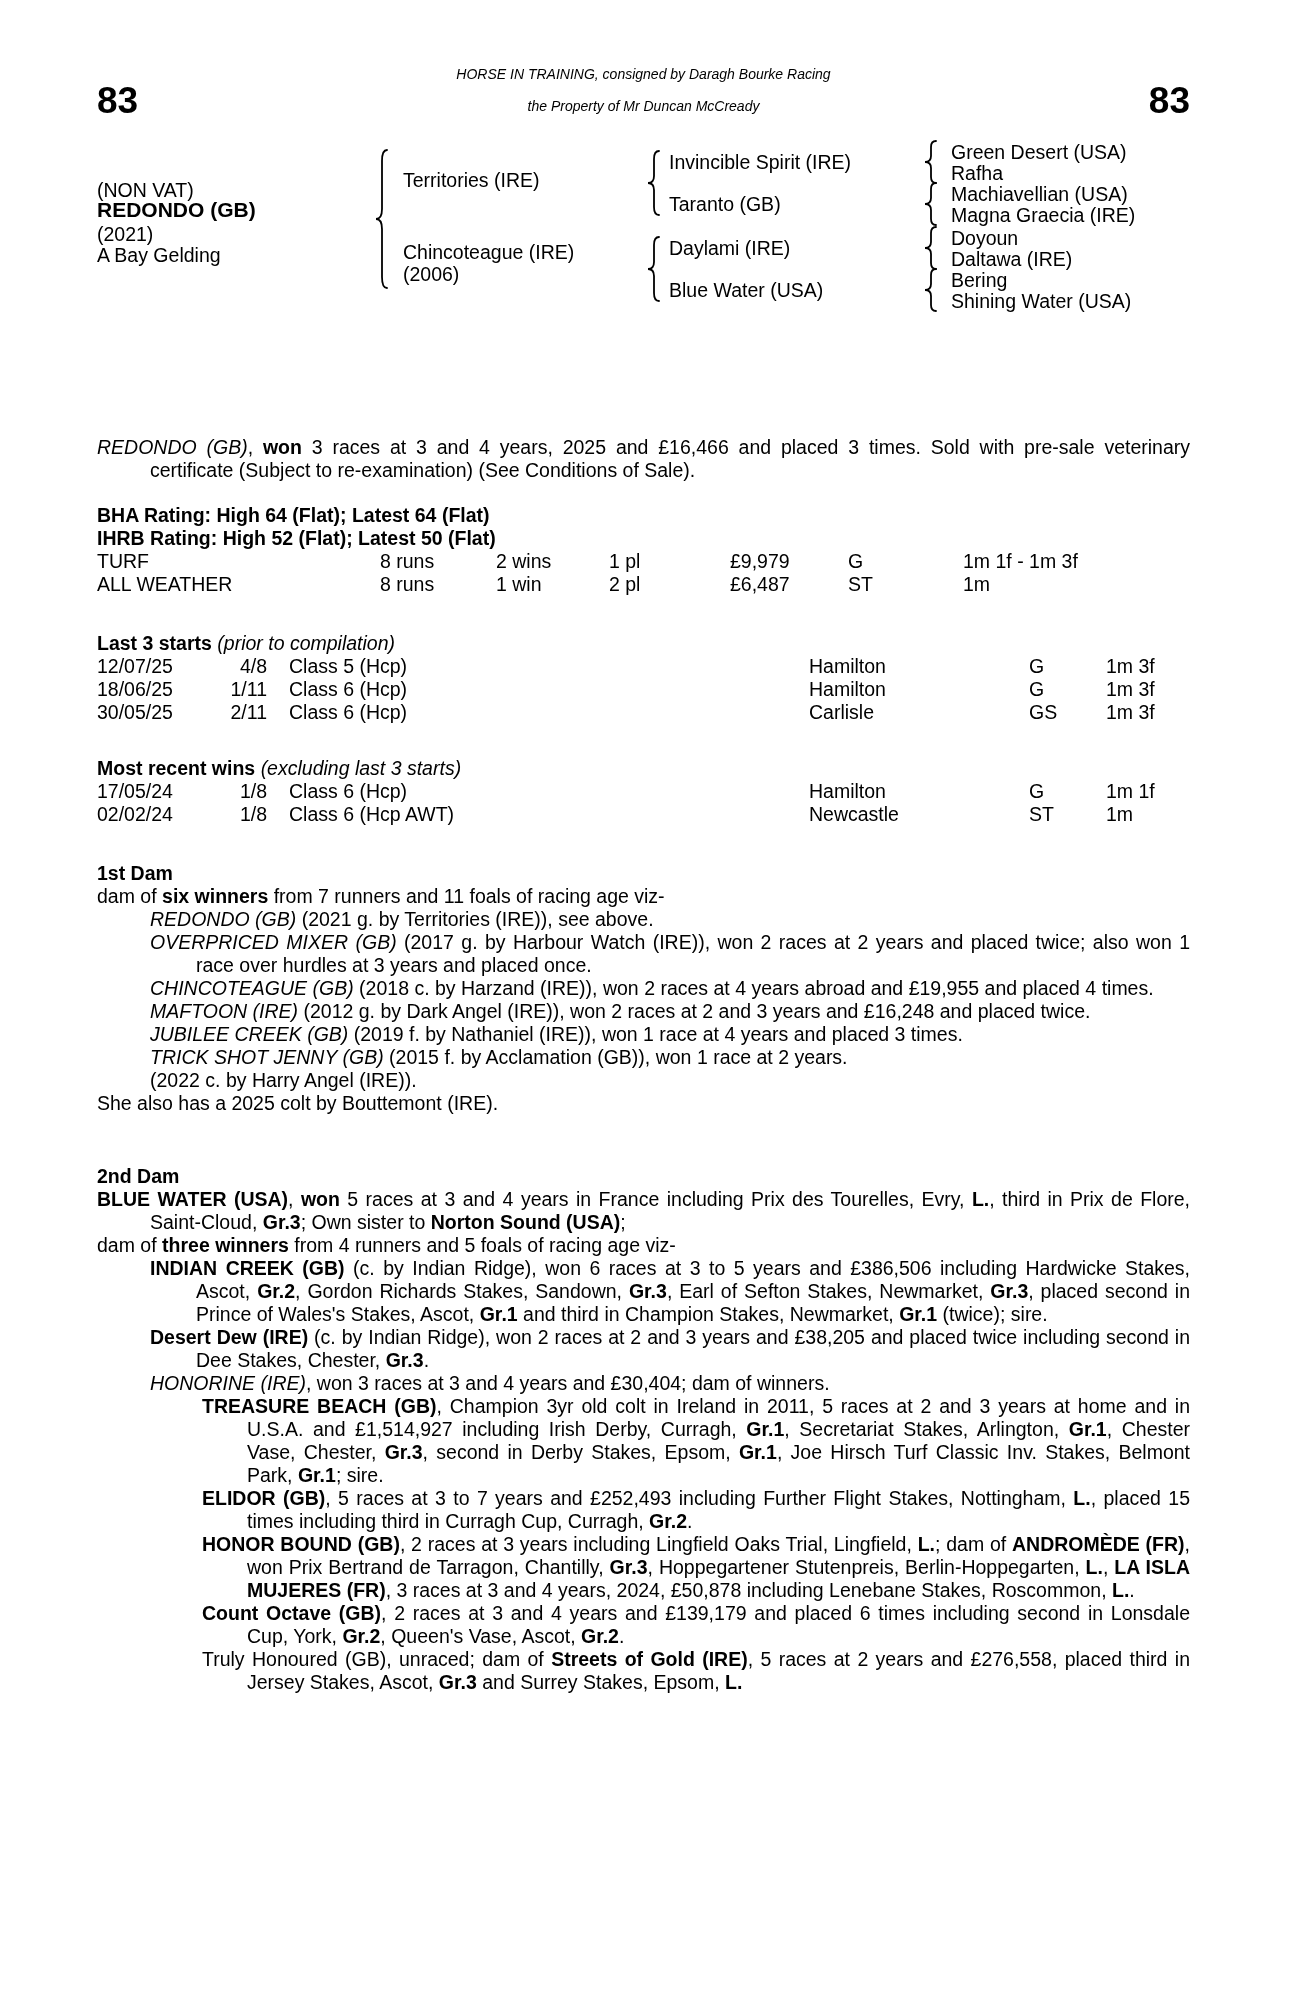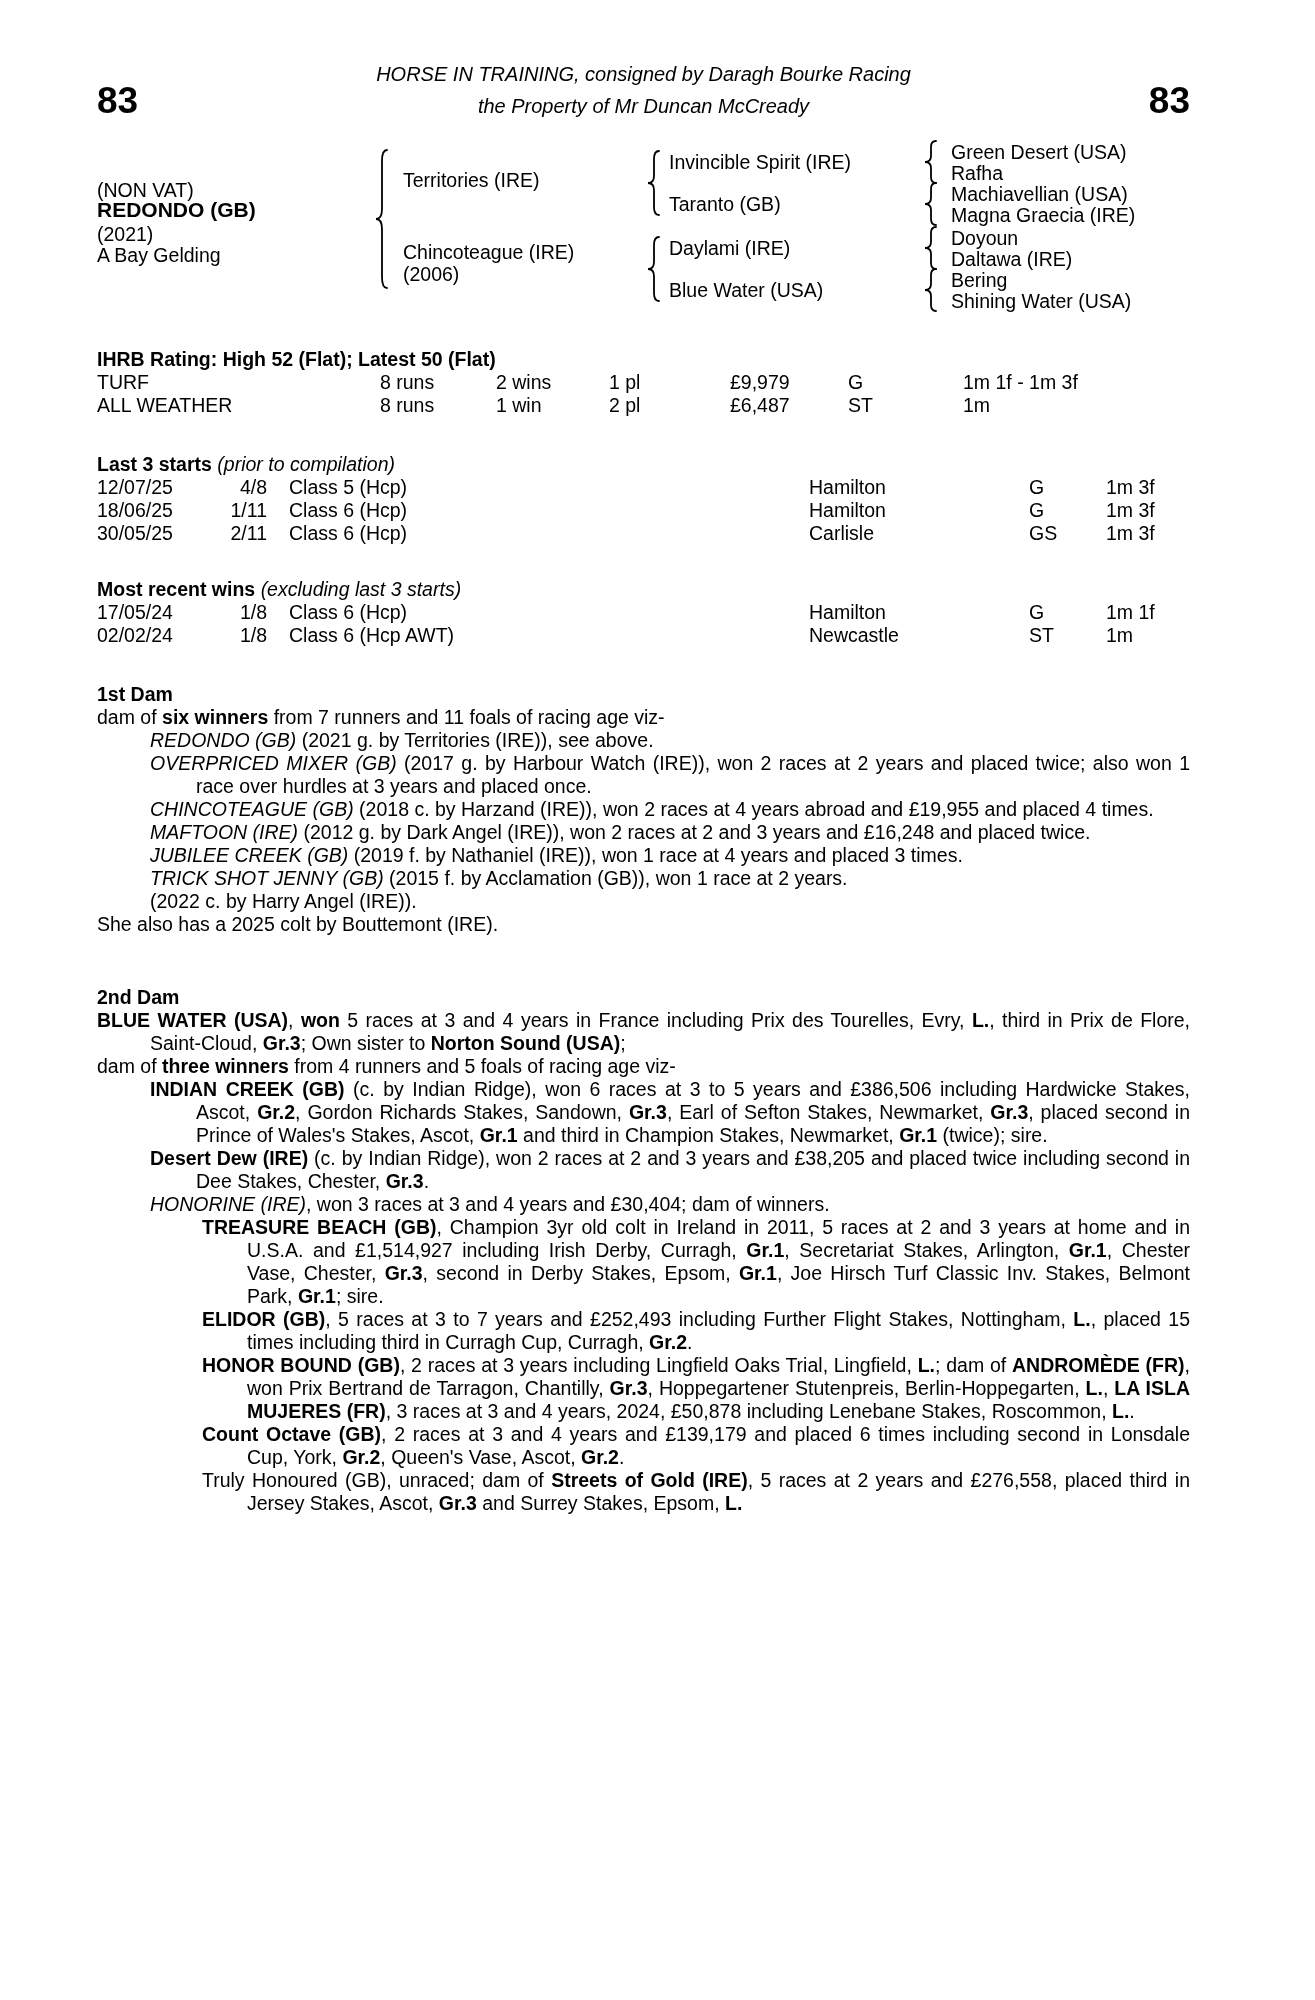--- a/index.html
+++ b/index.html
@@ -8,21 +8,21 @@
     font-family:"Liberation Sans","DejaVu Sans",sans-serif;
     font-size:19.5px;line-height:23px;
     -webkit-font-smoothing:antialiased;
   }
   .page{position:relative;padding:58px 51px 0 97px;width:1093px;}
   .b{font-weight:bold;}
   .i{font-style:italic;}
 
   
   .header{position:relative;height:64px;}
-  .header-line{text-align:center;font-style:italic;font-size:20px;line-height:32px;}
+  .header-line{text-align:center;font-style:italic;font-size:14px;line-height:32px;}
   .lot{position:absolute;top:24px;font-size:37px;font-weight:bold;line-height:38px;}
   .lot-left{left:0;}
   .lot-right{right:0;}
 
   
   .pedigree{position:relative;height:186px;margin-top:18px;font-size:19.5px;line-height:21px;}
   .ped{position:absolute;white-space:nowrap;}
   .ped-name-main{font-weight:bold;font-size:21px;}
   .brace{position:absolute;}
   .brace svg{display:block;}
@@ -120,22 +120,24 @@
     <div class="ped" style="left:854px;top:2px;">Green Desert (USA)</div>
     <div class="ped" style="left:854px;top:23px;">Rafha</div>
     <div class="ped" style="left:854px;top:44px;">Machiavellian (USA)</div>
     <div class="ped" style="left:854px;top:65px;">Magna Graecia (IRE)</div>
     <div class="ped" style="left:854px;top:88px;">Doyoun</div>
     <div class="ped" style="left:854px;top:109px;">Daltawa (IRE)</div>
     <div class="ped" style="left:854px;top:130px;">Bering</div>
     <div class="ped" style="left:854px;top:151px;">Shining Water (USA)</div>
   </div>
 
+  <p class="para hang-top summary"><span class="i">REDONDO (GB)</span><span>, </span><span class="b">won</span><span> 3 races at 3 and 4 years, 2025 and £16,466 and placed 3 times. Sold with pre-sale veterinary certificate (Subject to re-examination) (See Conditions of Sale).</span></p>
 
   <div class="ratings">
+    <div class="bold-line">BHA Rating: High 64 (Flat); Latest 64 (Flat)</div>
     <div class="bold-line">IHRB Rating: High 52 (Flat); Latest 50 (Flat)</div>
   </div>
 
   <div class="grid-record">
     <div>TURF</div>
     <div>8 runs</div>
     <div>2 wins</div>
     <div>1 pl</div>
     <div>£9,979</div>
     <div>G</div>

